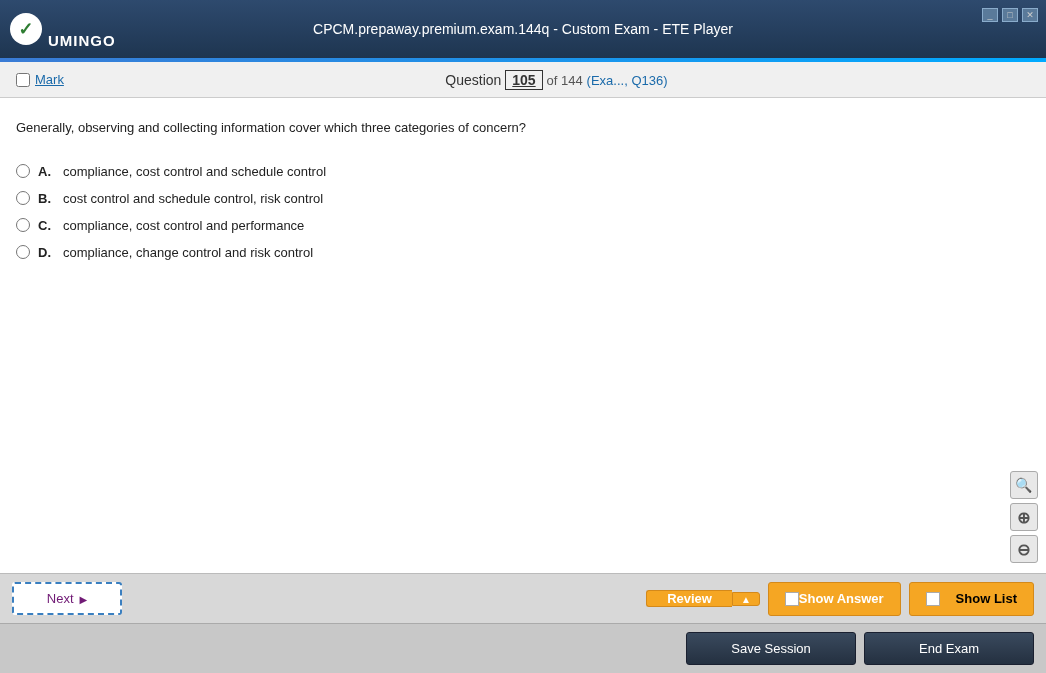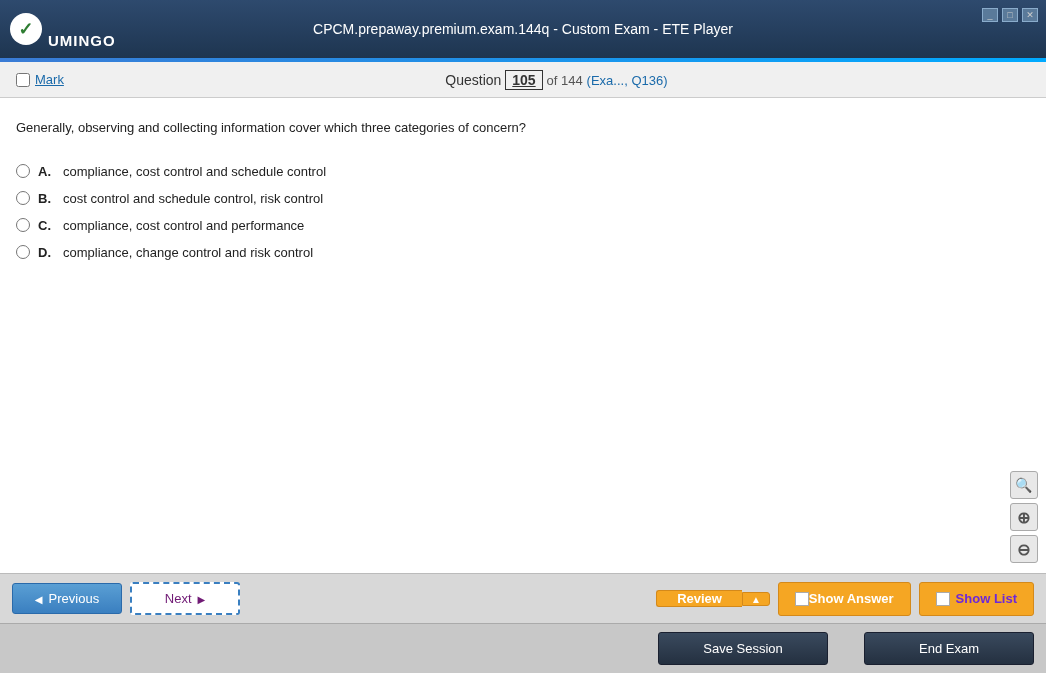--- a/index.html
+++ b/index.html
@@ -258,30 +258,30 @@
       padding: 0 16px;
       font-size: 13px;
       font-weight: bold;
       cursor: pointer;
       display: flex;
       align-items: center;
       height: 34px;
     }
     .show-list-btn {
       background: #f5a623;
-      color: #6d28d9;
+      color: #000000;
       border: 1px solid #d4891a;
       border-radius: 3px;
       padding: 0 16px;
       font-size: 13px;
       font-weight: bold;
       cursor: pointer;
       display: flex;
       align-items: center;
-      gap: 6px;
+      gap: 16px;
       height: 34px;
     }
     .btn-icon-square {
       width: 14px;
       height: 14px;
       background: white;
       border: 1px solid #aaa;
       display: inline-block;
       flex-shrink: 0;
     }
@@ -311,21 +311,20 @@
     .end-exam-btn {
       background: linear-gradient(180deg, #3a4a5e 0%, #243040 100%);
       color: white;
       border: 1px solid #1a2030;
       border-radius: 3px;
       padding: 8px 24px;
       font-size: 13px;
       cursor: pointer;
       min-width: 170px;
       text-align: center;
-      margin-left: 28px;
     }
     .arrow-left::before { content: '◀'; font-size: 10px; }
     .arrow-right::before { content: '▶'; font-size: 10px; }
     .arrow-down::before { content: '▲'; font-size: 10px; }
   </style>
 </head>
 <body>
 
 <div class="title-bar">
   <div class="logo-area">
@@ -387,24 +386,20 @@
   </ul>
 
   <div class="side-tools">
     <button class="tool-btn">🔍</button>
     <button class="tool-btn" style="font-size:16px; font-weight:bold;">⊕</button>
     <button class="tool-btn" style="font-size:16px; font-weight:bold;">⊖</button>
   </div>
 </div>
 
 <div class="nav-bar">
-  <button class="nav-btn-prev">
-    <span class="arrow-left"></span>
-    <span>Previous</span>
-  </button>
   <button class="nav-btn-next">
     <span>Next</span>
     <span class="arrow-right"></span>
   </button>
   <div class="spacer"></div>
   <div class="review-btn-group">
     <button class="review-btn">Review</button>
     <button class="review-dropdown">
       <span class="arrow-down"></span>
     </button>

